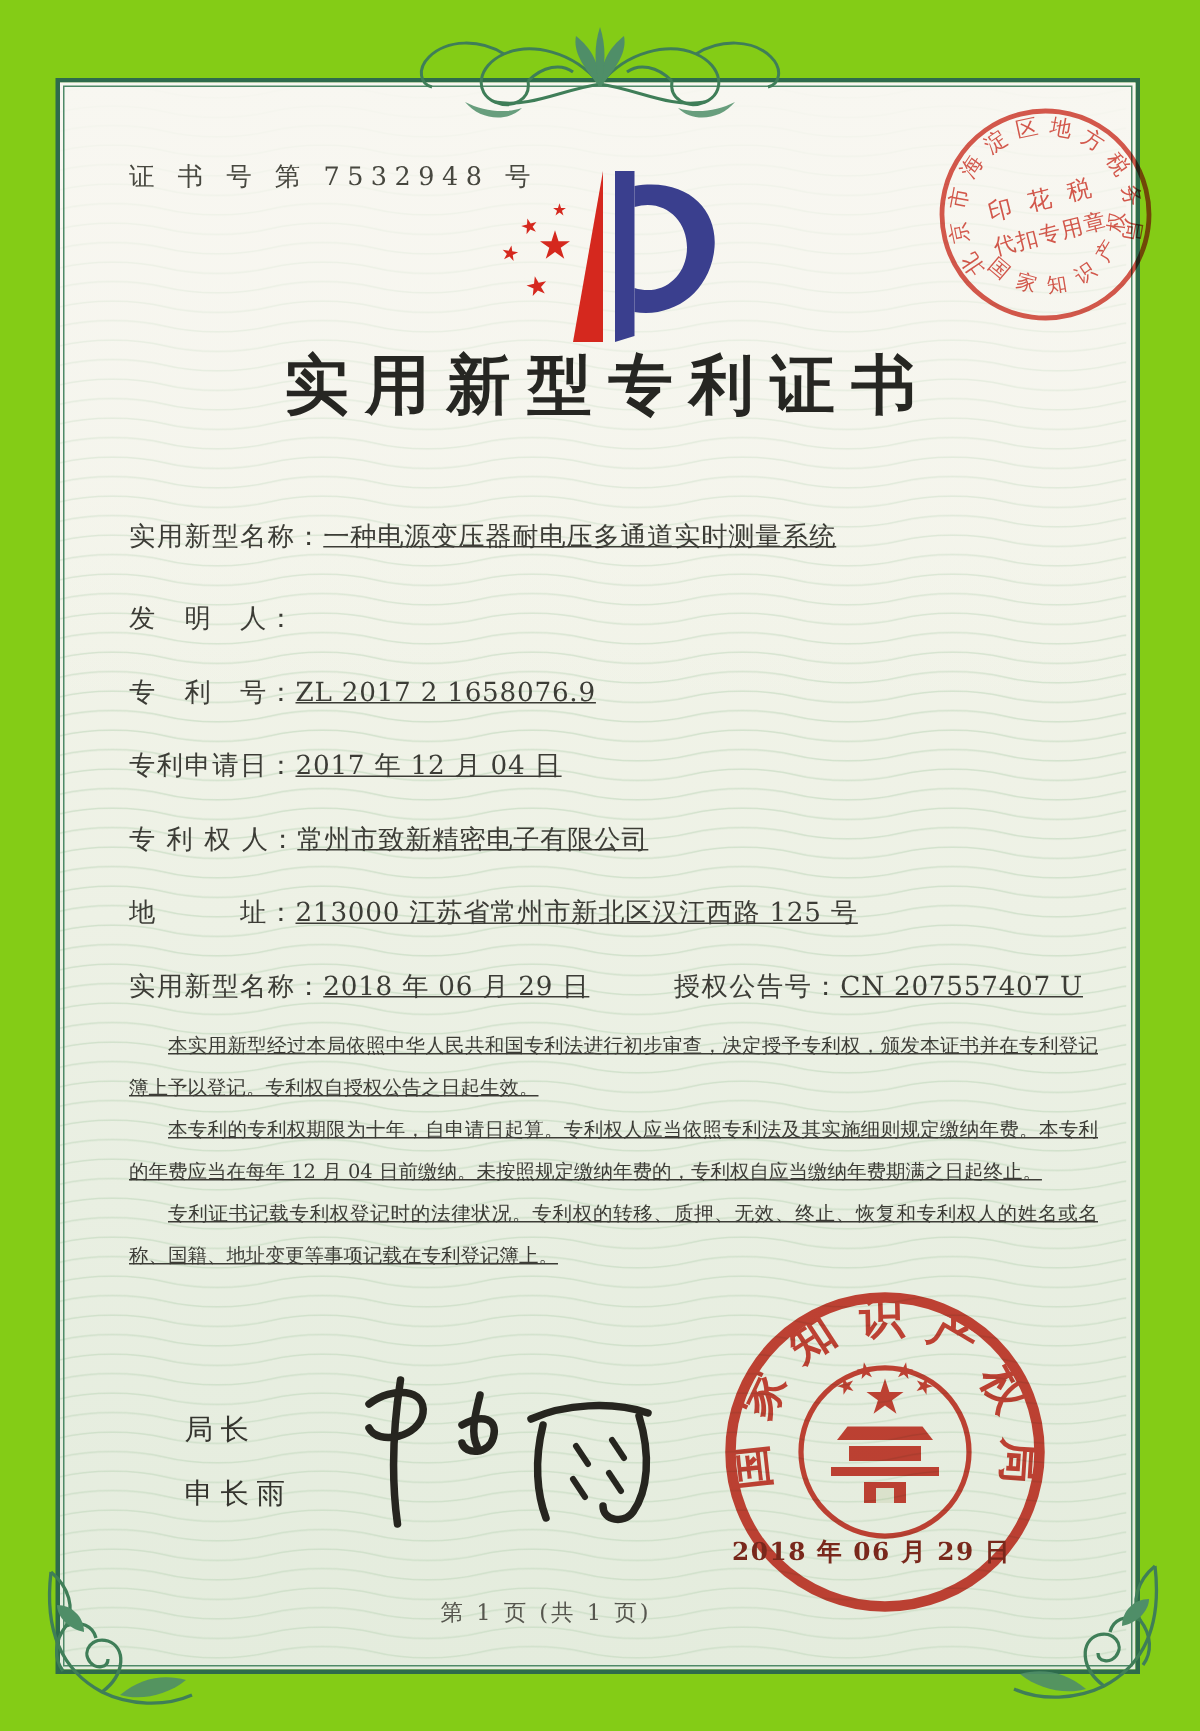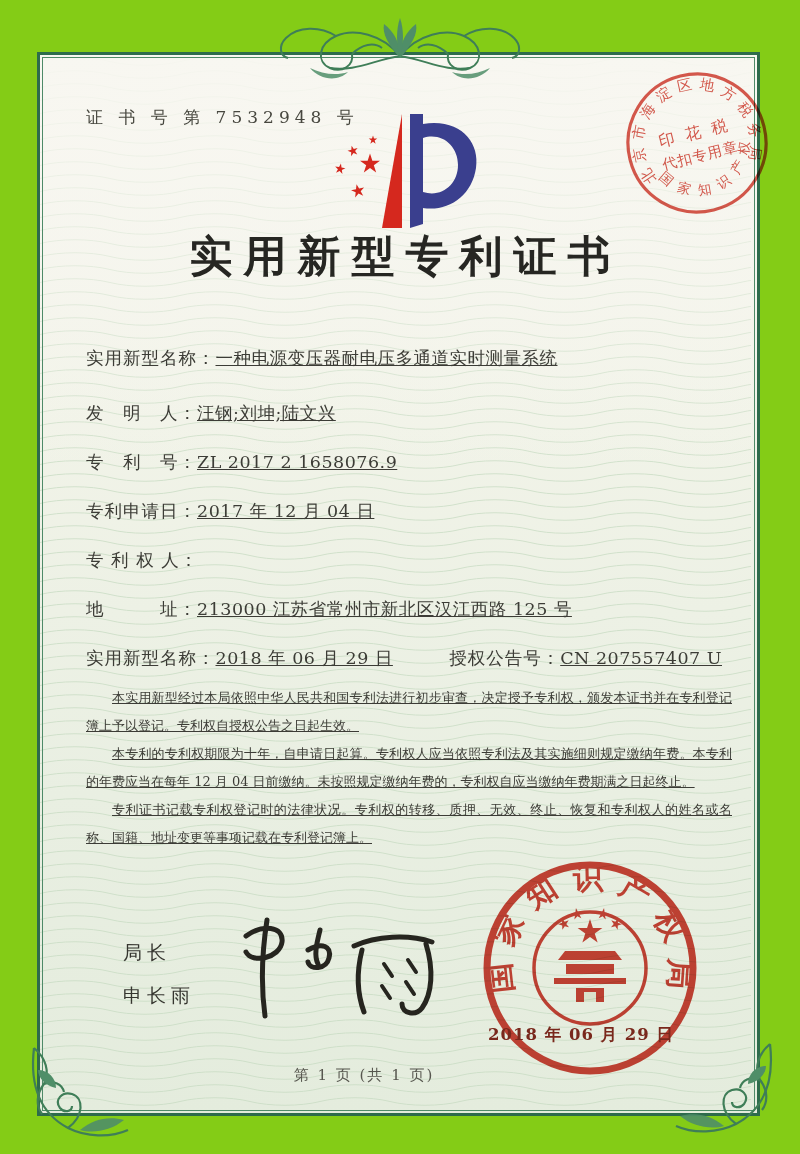--- a/index.html
+++ b/index.html
@@ -126,32 +126,32 @@
 
   <div class="title">实用新型专利证书</div>
 
   <div class="fields">
     <div class="frow first">
       <span class="flabel">实用新型名称：</span>
       <span class="fvalue">一种电源变压器耐电压多通道实时测量系统</span>
     </div>
     <div class="frow">
       <span class="flabel">发　明　人：</span>
-      <span class="fvalue">汪钢;刘坤;陆文兴</span>
     </div>
     <div class="frow">
       <span class="flabel">专　利　号：</span>
       <span class="fvalue">ZL 2017 2 1658076.9</span>
     </div>
     <div class="frow">
       <span class="flabel">专利申请日：</span>
       <span class="fvalue">2017 年 12 月 04 日</span>
     </div>
     <div class="frow">
       <span class="flabel">专 利 权 人：</span>
+      <span class="fvalue">常州市致新精密电子有限公司</span>
     </div>
     <div class="frow">
       <span class="flabel">地　　　址：</span>
       <span class="fvalue">213000 江苏省常州市新北区汉江西路 125 号</span>
     </div>
     <div class="frow">
       <span class="flabel">实用新型名称：</span>
       <span class="fvalue">2018 年 06 月 29 日</span>
       <span class="grant-pair">
         <span class="flabel">授权公告号：</span>

